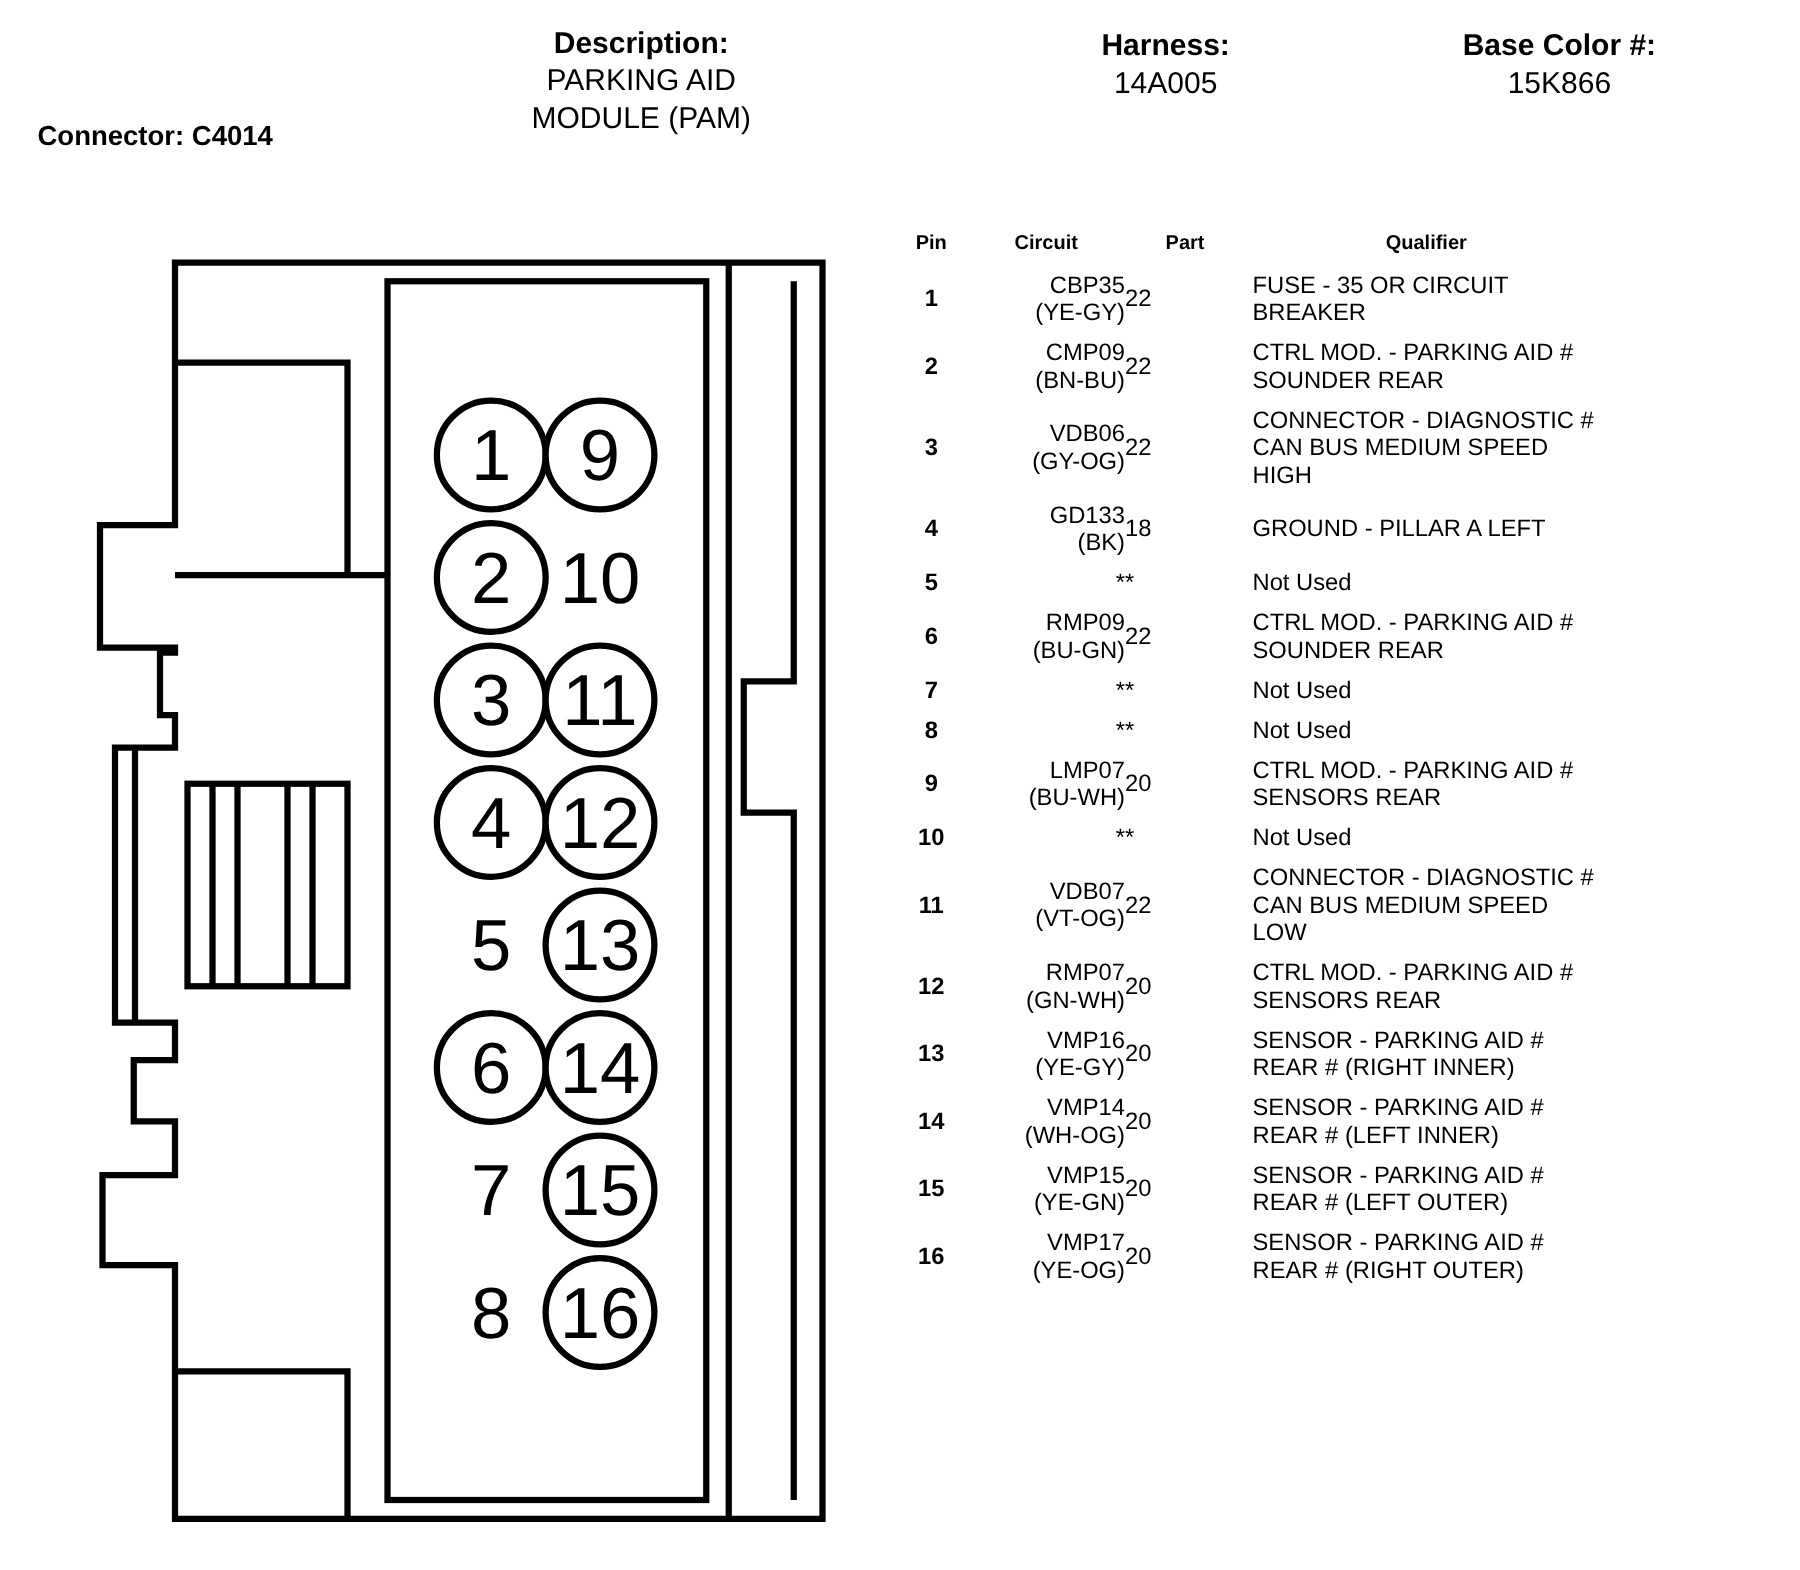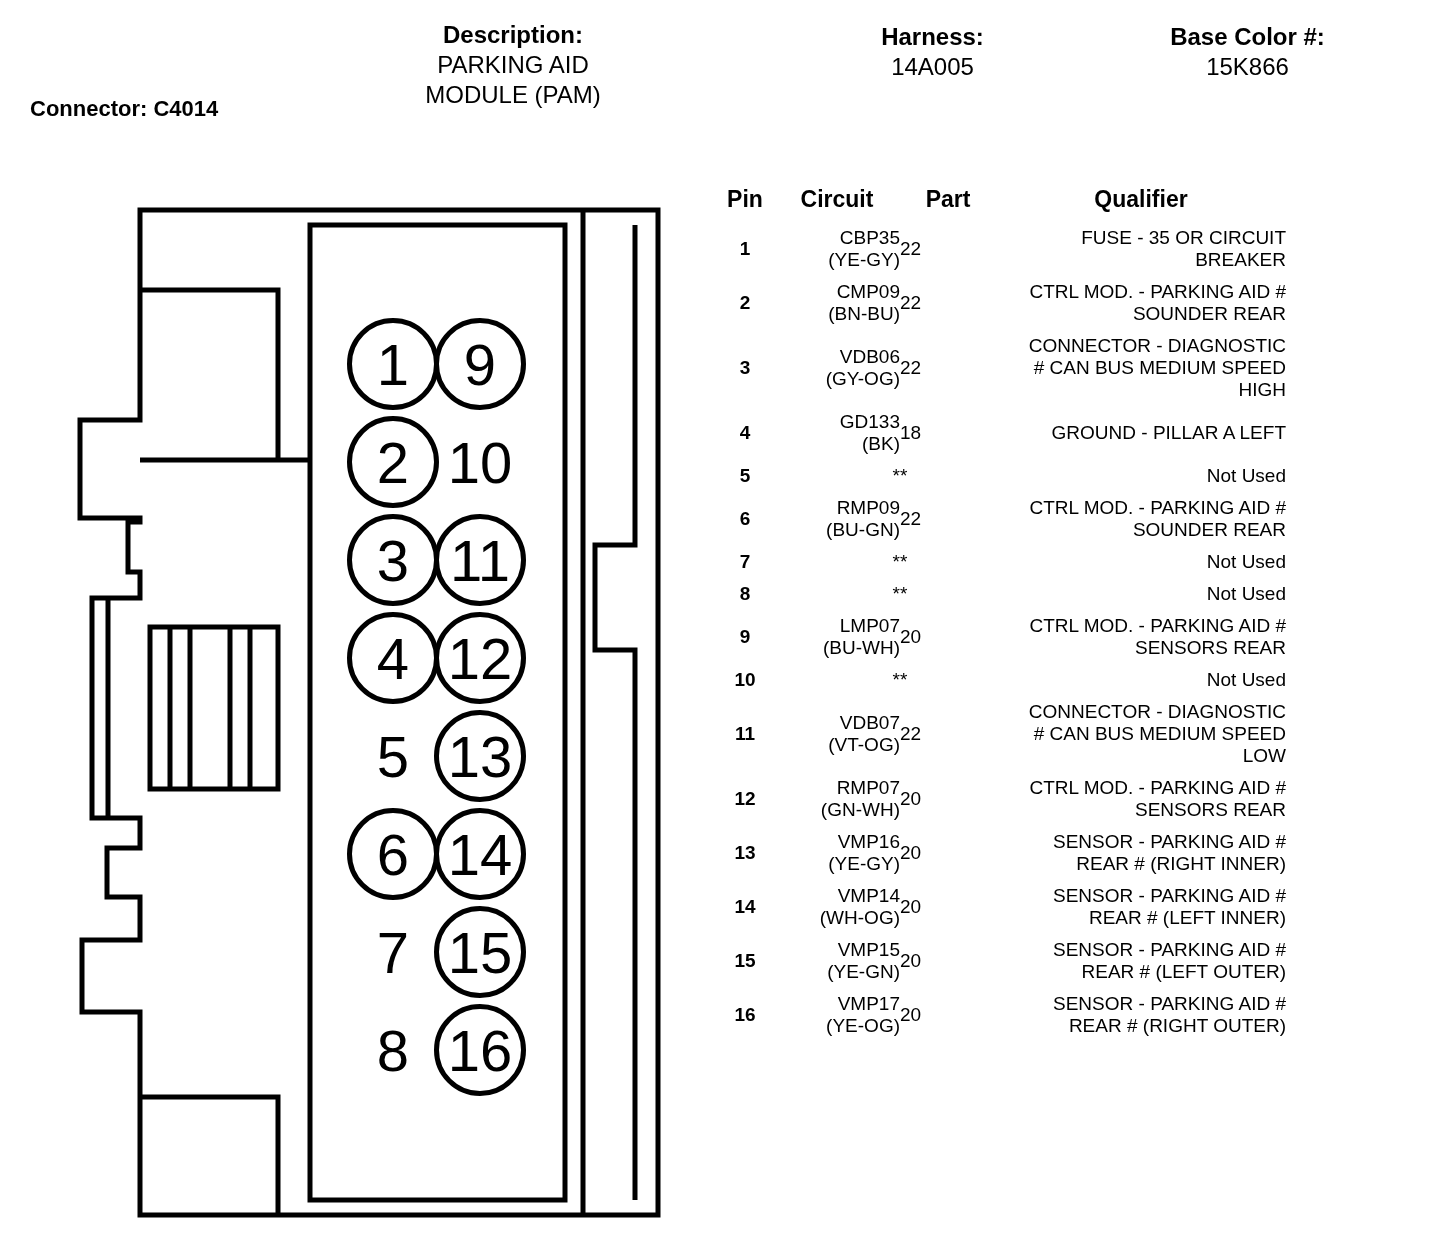--- a/index.html
+++ b/index.html
@@ -22,28 +22,28 @@
   .drawing .body { fill:#fff; }
 
   .pin-layer { position:absolute; left:0; top:0; width:1440px; height:1256px; }
   .pin { position:absolute; width:92px; height:92px; display:flex; align-items:center;
          justify-content:center; font-size:58px; color:#000; }
   .pin.used { border:5px solid #000; border-radius:50%; background:#fff; }
 
   
   .ptable { position:absolute; left:716px; top:186px; width:706px; }
   .thead, .trow { display:grid; grid-template-columns:58px 126px 96px 290px 130px; }
-  .thead { font-size:23px; font-weight:bold; }
+  .thead { font-size:16px; font-weight:bold; }
   .th { text-align:center; white-space:nowrap; }
   .tbody { margin-top:14px; display:flex; flex-direction:column; gap:10px; }
   .trow { font-size:19px; line-height:22px; align-items:center; }
   .td.c-pin { text-align:center; font-weight:bold; }
   .td.c-circuit { text-align:right; }
   .td.c-gauge { text-align:left; }
-  .td.c-function { text-align:right; padding-left:6px;margin-left:25px; }
+  .td.c-function { text-align:left; padding-left:6px; }
   .td.c-qualifier { text-align:left; }
 </style>
 </head>
 <body style="background: rgb(255, 255, 255); color: rgb(0, 0, 0);">
 
 <div class="page">
 
   <div class="hdr-connector">Connector: C4014</div>
 
   <div class="hdr-block hdr-desc">

